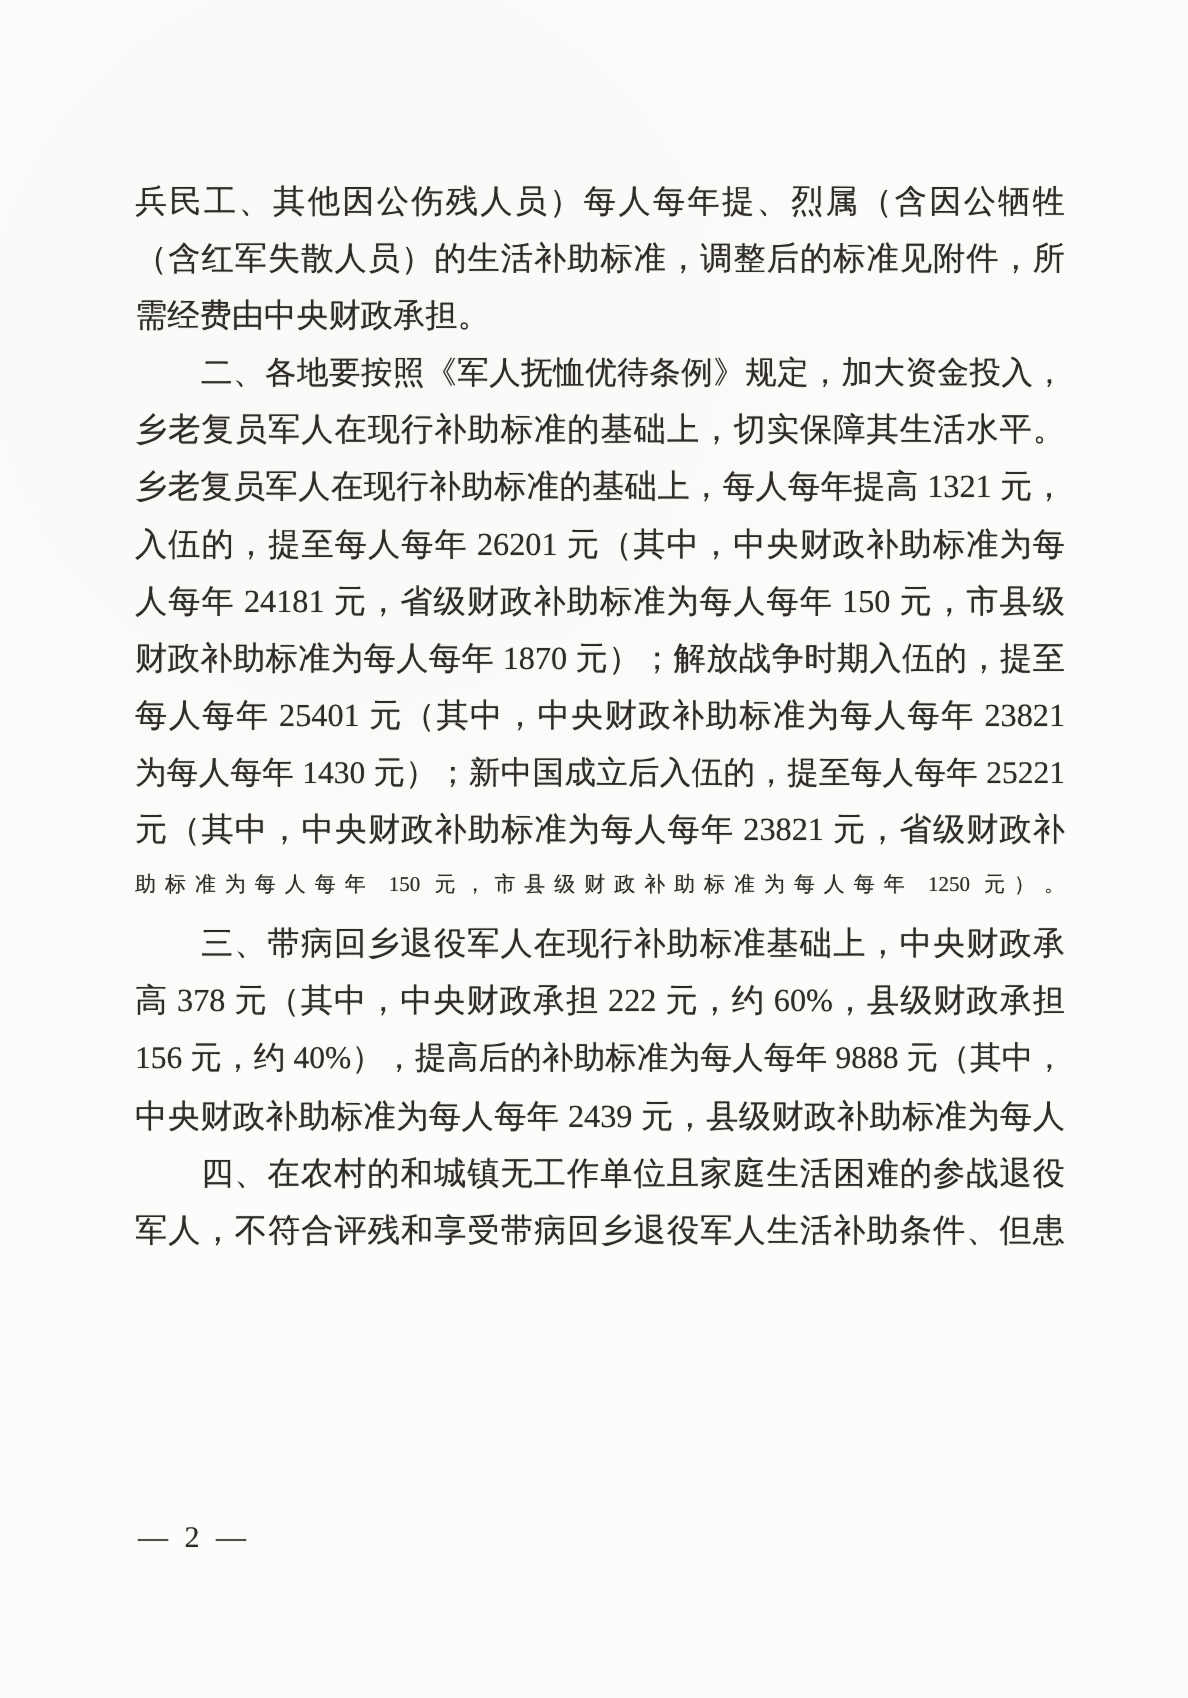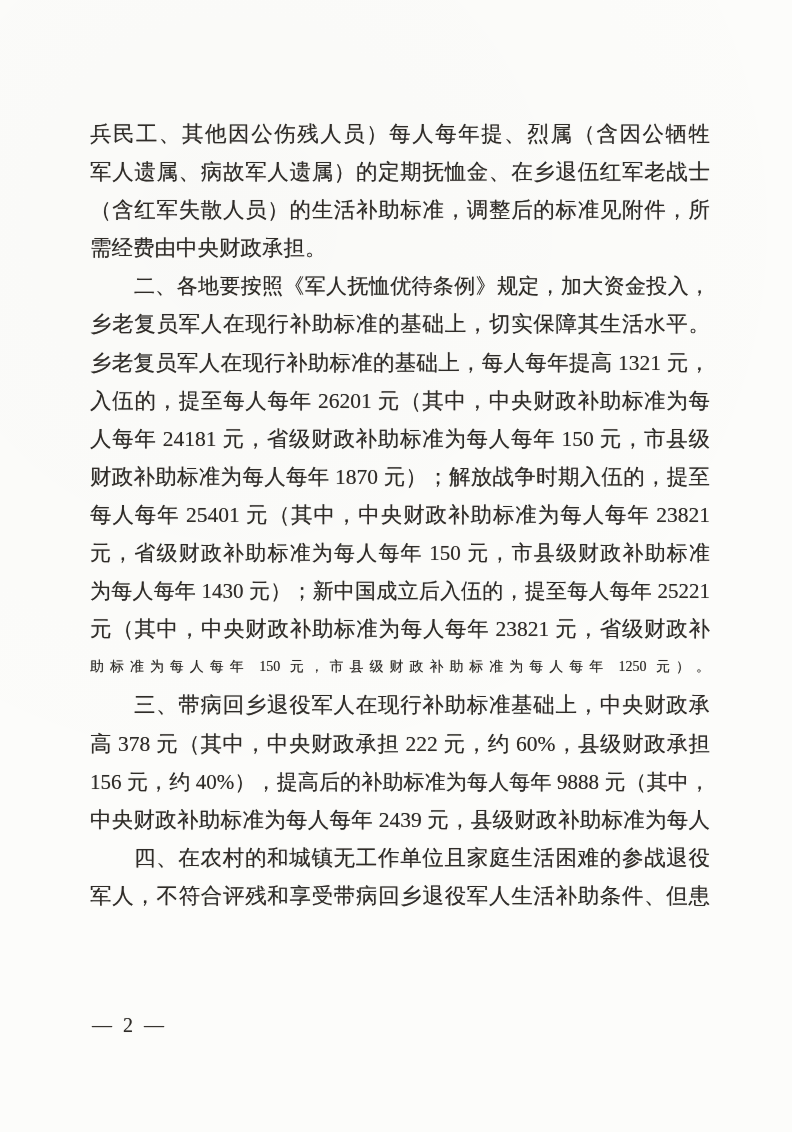--- a/index.html
+++ b/index.html
@@ -42,31 +42,29 @@
     letter-spacing:3px;
     text-shadow:0 0 0.7px rgba(45,42,38,0.5);
   }
 </style>
 </head>
 <body>
 
 <div class="page">
   <div class="doc">
       <div class="line fill">兵民工、其他因公伤残人员）每人每年提、烈属（含因公牺牲</div>
-      <div class="line fill">军人遗属、病故军人遗属）的定期抚恤金、在乡退伍红军老战士</div>
       <div class="line fill">（含红军失散人员）的生活补助标准，调整后的标准见附件，所</div>
       <div class="line">需经费由中央财政承担。</div>
       <div class="line fill indent s1">二、各地要按照《军人抚恤优待条例》规定，加大资金投入，</div>
       <div class="line fill">乡老复员军人在现行补助标准的基础上，切实保障其生活水平。在</div>
       <div class="line fill">乡老复员军人在现行补助标准的基础上，每人每年提高 1321 元，</div>
       <div class="line fill">入伍的，提至每人每年 26201 元（其中，中央财政补助标准为每</div>
       <div class="line fill">人每年 24181 元，省级财政补助标准为每人每年 150 元，市县级</div>
       <div class="line fill">财政补助标准为每人每年 1870 元）；解放战争时期入伍的，提至</div>
       <div class="line fill">每人每年 25401 元（其中，中央财政补助标准为每人每年 23821</div>
-      <div class="line fill s1">元，省级财政补助标准为每人每年 150 元，市县级财政补助标准</div>
       <div class="line fill s1">为每人每年 1430 元）；新中国成立后入伍的，提至每人每年 25221</div>
       <div class="line fill">元（其中，中央财政补助标准为每人每年 23821 元，省级财政补</div>
       <div class="line fill s2">助标准为每人每年 150 元，市县级财政补助标准为每人每年 1250 元）。</div>
       <div class="line fill indent">三、带病回乡退役军人在现行补助标准基础上，中央财政承担</div>
       <div class="line fill">高 378 元（其中，中央财政承担 222 元，约 60%，县级财政承担</div>
       <div class="line fill s1">156 元，约 40%），提高后的补助标准为每人每年 9888 元（其中，</div>
       <div class="line fill">中央财政补助标准为每人每年 2439 元，县级财政补助标准为每人</div>
       <div class="line fill indent">四、在农村的和城镇无工作单位且家庭生活困难的参战退役</div>
       <div class="line fill">军人，不符合评残和享受带病回乡退役军人生活补助条件、但患</div>
     </div>

